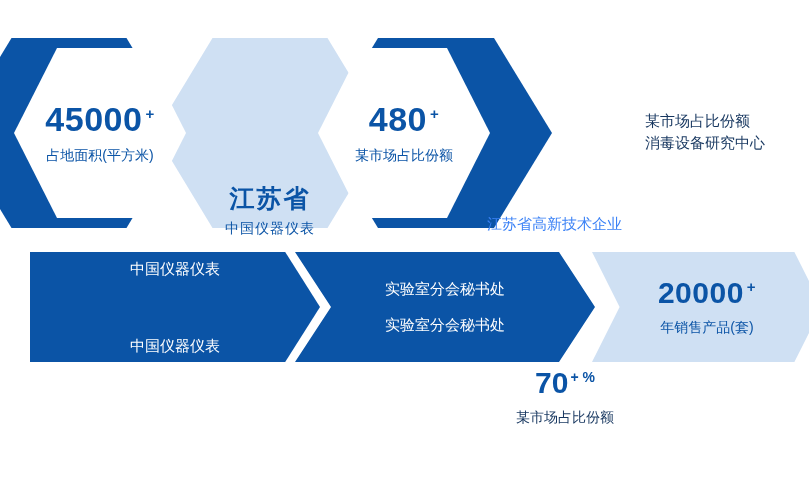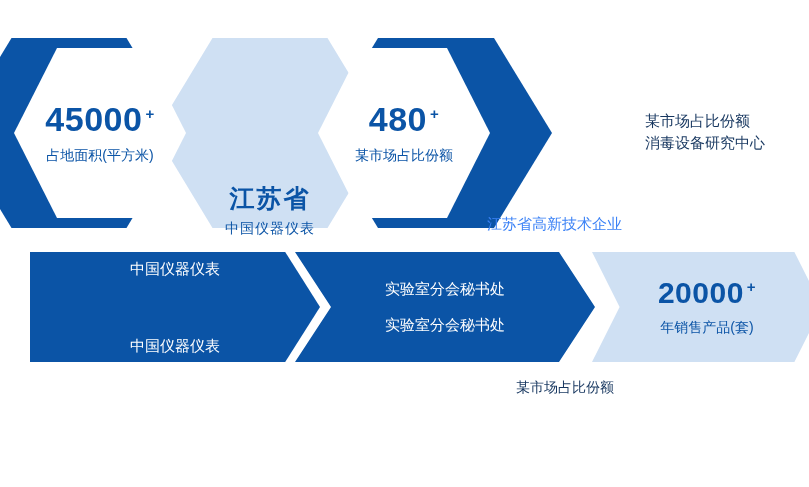--- a/index.html
+++ b/index.html
@@ -173,16 +173,19 @@
       <span>20000</span><span class="sup">+</span>
     </div>
     <div class="caption blue-text" style="">年销售产品(套)</div>
   </div>
 
   <div class="plain-label onblue" style="left:487px; top:213px;">
     <div class="label-line">江苏省高新技术企业</div>
   </div>
 
   <div class="floating-stat" style="left:480px; top:368px; width:170px;">
+    <div class="num">
+      <span>70</span><span class="sup">+ %</span>
+    </div>
     <div class="cap">某市场占比份额</div>
   </div>
 
 </div>
 
 </body></html>

